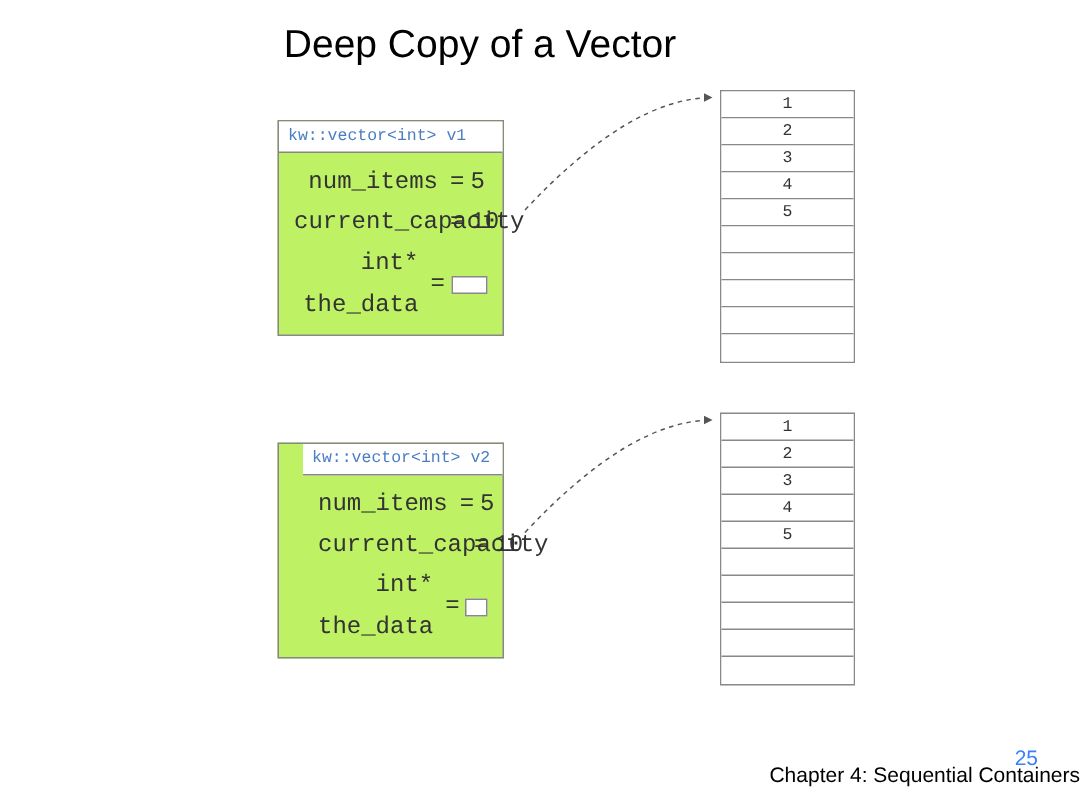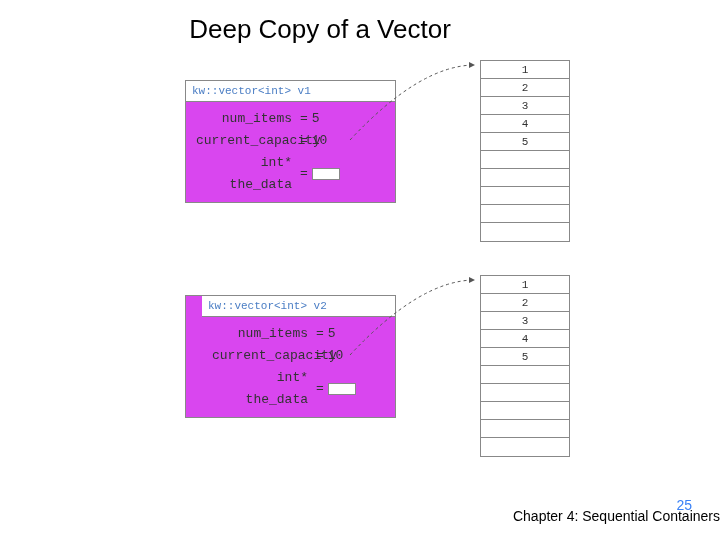--- a/index.html
+++ b/index.html
@@ -1,20 +1,20 @@
 <!DOCTYPE html>
 <html><head>
 <meta charset="utf-8">
 <style>
   * { box-sizing: border-box; margin: 0; padding: 0; }
   html, body { width: 720px; height: 540px; background: #fff; font-family: Arial, Helvetica, sans-serif; position: relative; }
   .title { position: absolute; top: 14px; left: 0; width: 640px; text-align: center; font-size: 26px; font-weight: 400; color: #000; }
-  .struct-box { position: absolute; width: 211px; border: 1px solid #888; background: #d946ef; }
+  .struct-box { position: absolute; width: 151px; border: 1px solid #888; background: #bef264; }
   .struct-header { background: #fff; border-bottom: 1px solid #888; padding: 4px 6px; font-size: 11px; color: #4a7dc4; font-family: 'Courier New', monospace; }
-  .struct-body { padding: 6px 10px; font-size: 13px; font-family: 'Courier New', monospace; color: #333; line-height: 1.7; }
+  .struct-body { padding: 6px 10px; font-size: 16px; font-family: 'Courier New', monospace; color: #333; line-height: 1.7; }
   .row { display: flex; align-items: center; }
   .lbl { text-align: right; width: 100px; padding-right: 4px; }
   .eq { padding: 0 4px; }
   .ptrbox { display: inline-block; width: 28px; height: 12px; background: #fff; border: 1px solid #888; }
   .array-box { position: absolute; width: 90px; border: 1px solid #888; }
   .array-cell { height: 18px; border-bottom: 1px solid #888; text-align: center; font-size: 11px; font-family: 'Courier New', monospace; color: #333; line-height: 18px; background: #fff; }
   .array-cell:last-child { border-bottom: none; }
   svg.arrow { position: absolute; pointer-events: none; }
   .footer-left { position: absolute; bottom: 16px; left: 0; width: 720px; text-align: right; font-size: 14px; color: #000; }
   .footer-right { position: absolute; bottom: 27px; right: 28px; font-size: 14px; color: #3b82f6; }

